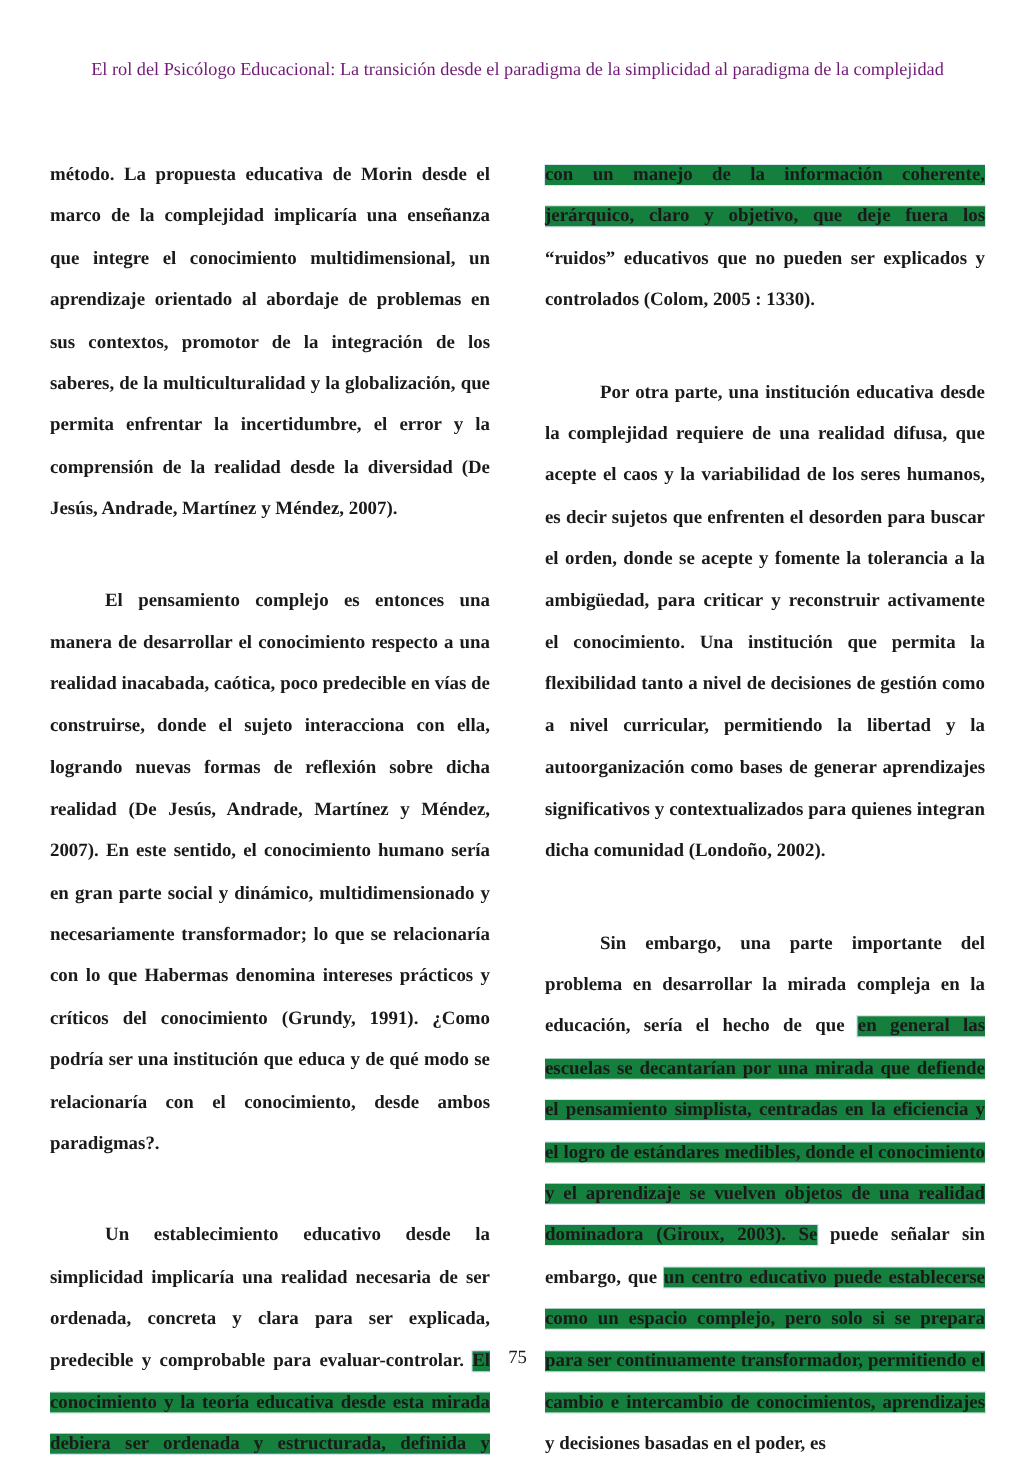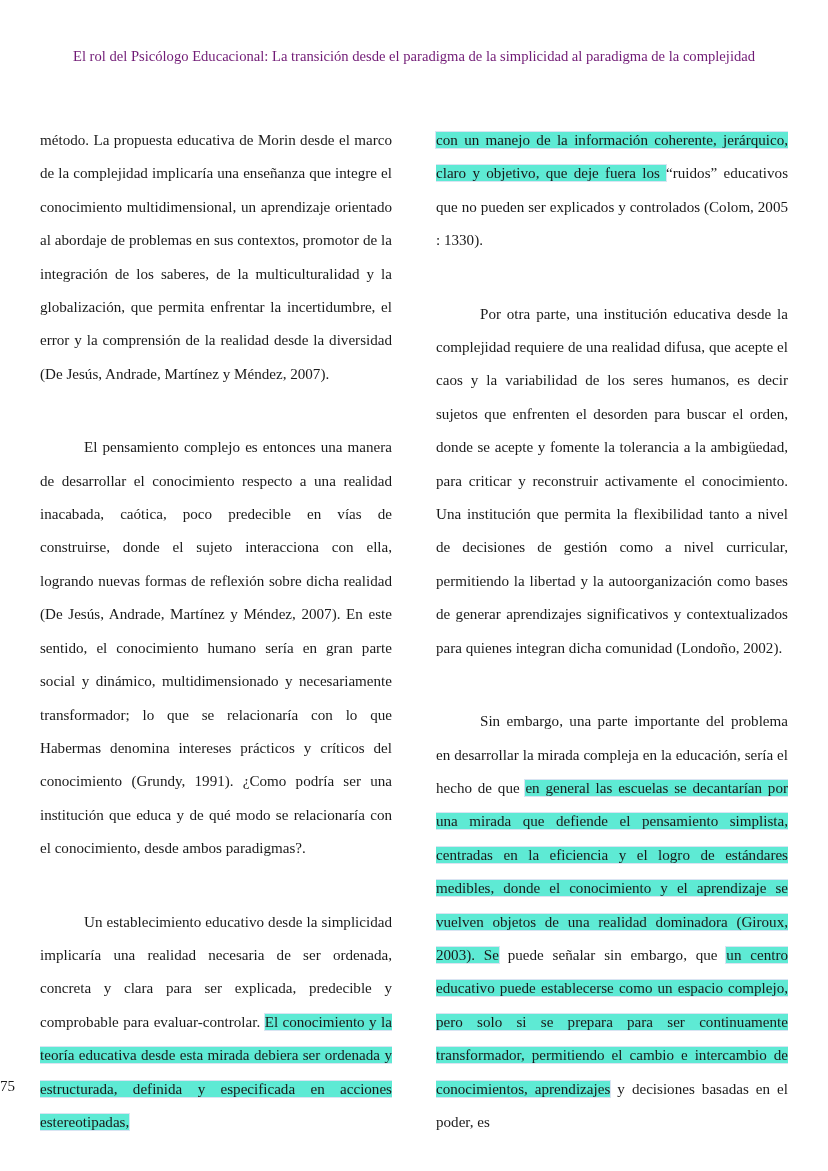--- a/index.html
+++ b/index.html
@@ -47,37 +47,39 @@
   }
   p.para {
     margin: 0;
     text-align: justify;
     text-justify: inter-word;
     font-size: 15.1px;
     line-height: 33.4px;
     text-indent: 0;
     -webkit-hyphens: none;
     hyphens: none;
+    font-weight: bold;
   }
   p.para.indent {
     text-indent: 44px;
     margin-top: 40px;
   }
   p.spacer-before {
     margin-top: 33.4px;
   }
   .hl {
-    background-color: #5eead4;
+    background-color: #15803d;
     box-shadow: 0 0 0 1px #d9e4f2;
   }
   .page-number {
     position: absolute;
     top: 1078px;
     left: 0;
     width: 828px;
+    text-align: center;
     font-size: 15px;
     color: #1a1a1a;
   }
 </style>
 </head>
 <body>
 
 <div class="page">
 
   <div class="running-head">El rol del Psicólogo Educacional: La transición desde el paradigma de la simplicidad al paradigma de la complejidad</div>

